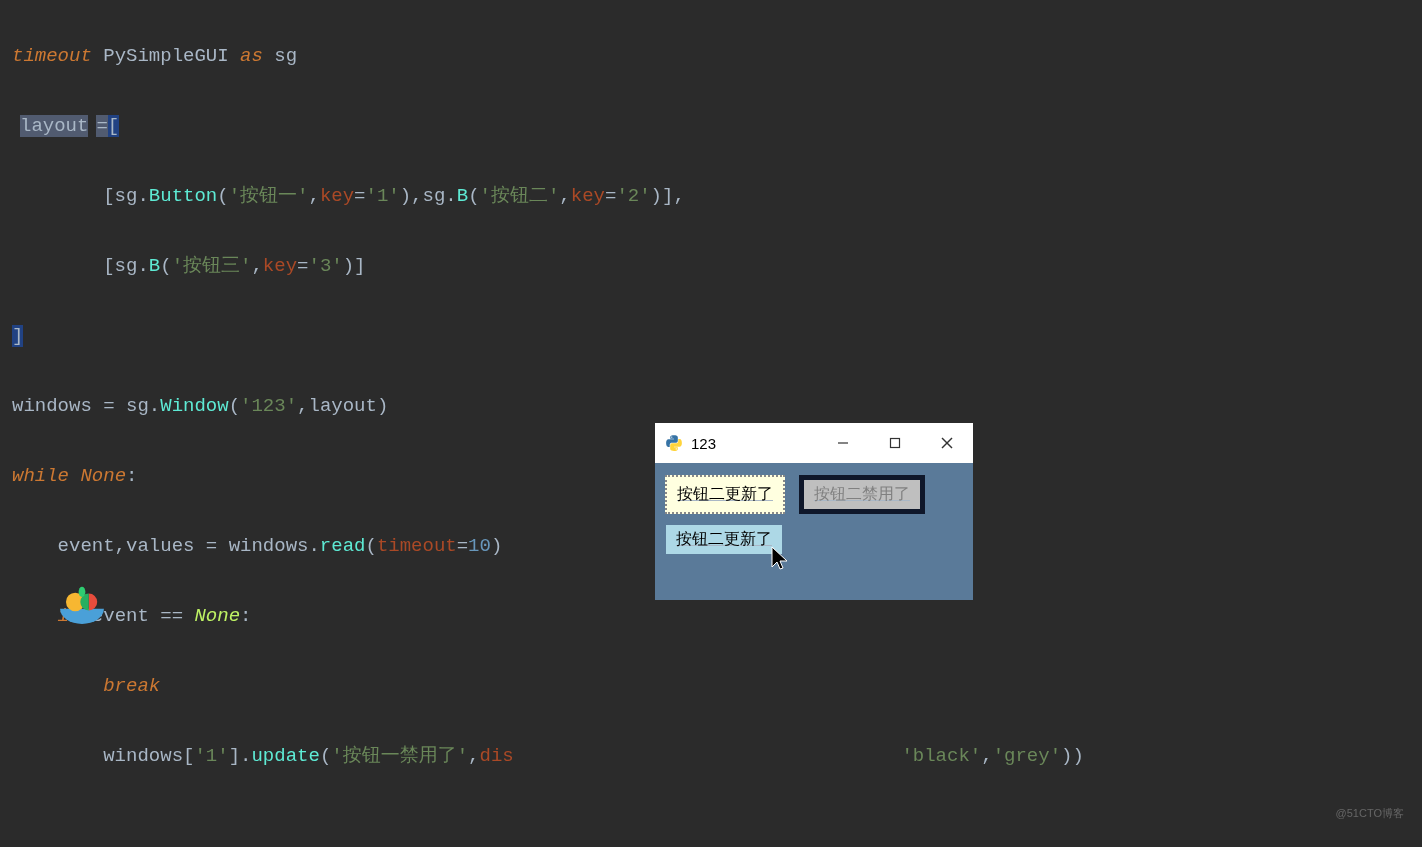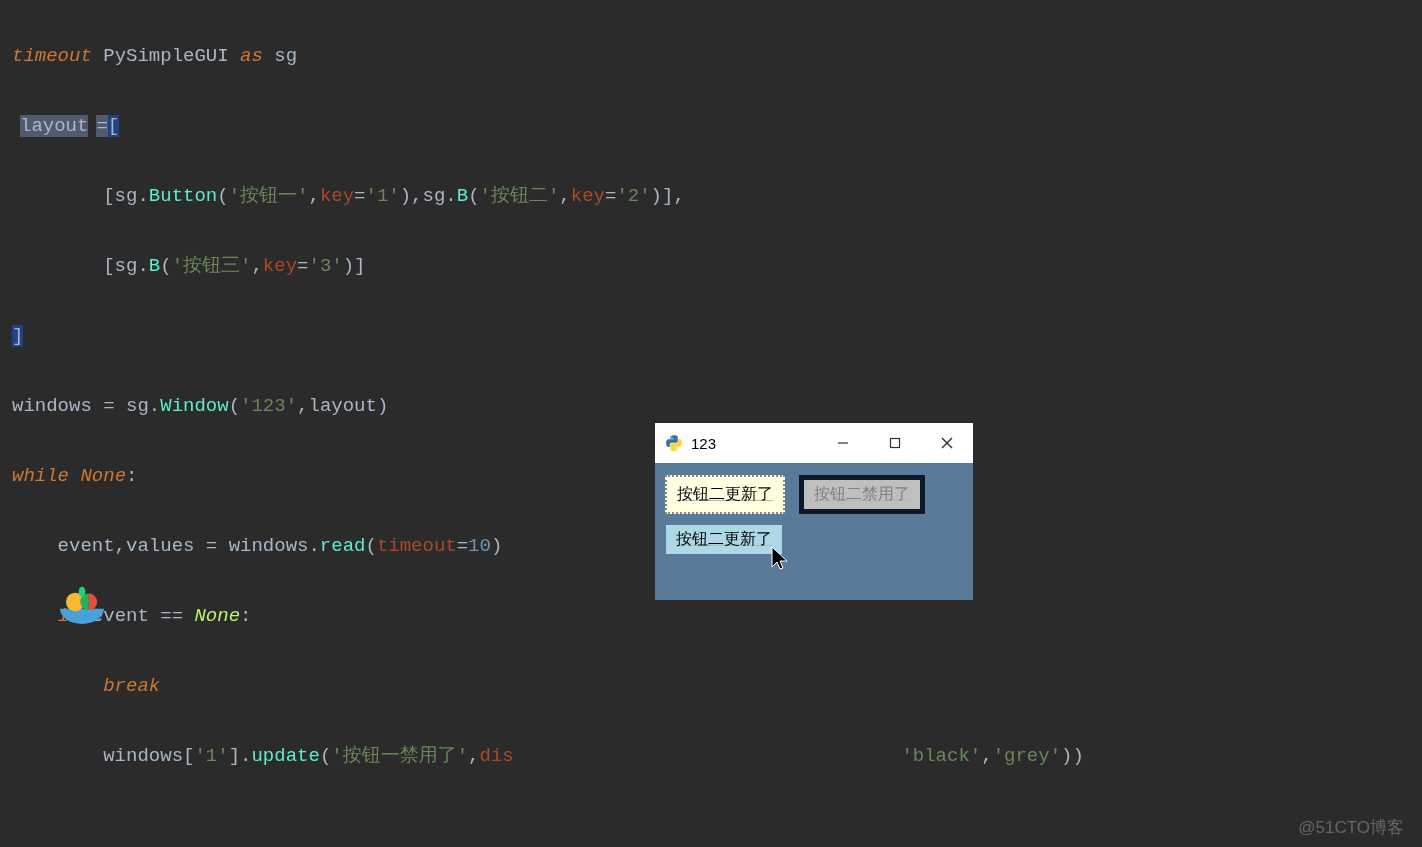--- a/index.html
+++ b/index.html
@@ -64,22 +64,22 @@
   
   .badge {
     position:absolute;
     left:55px; top:580px;
     width:54px; height:54px;
     pointer-events:none;
   }
 
   .watermark {
     position:absolute;
-    right:18px; bottom:2px;
-    font-size:17px;
+    right:18px; bottom:16px;
+    font-size:11px;
     color:#666;
     font-family:Arial,sans-serif;
   }
 </style>
 </head>
 <body>
 
 <div class="code">
 <span class="line"><span class="gutter"></span><span class="kw">timeout</span> <span class="id">PySimpleGUI</span> <span class="kw">as</span> <span class="id">sg</span></span>
 <span class="line"><span class="gutter"></span><span class="id hl">layout</span><span class="op hl">=</span><span class="selbr">[</span></span>

